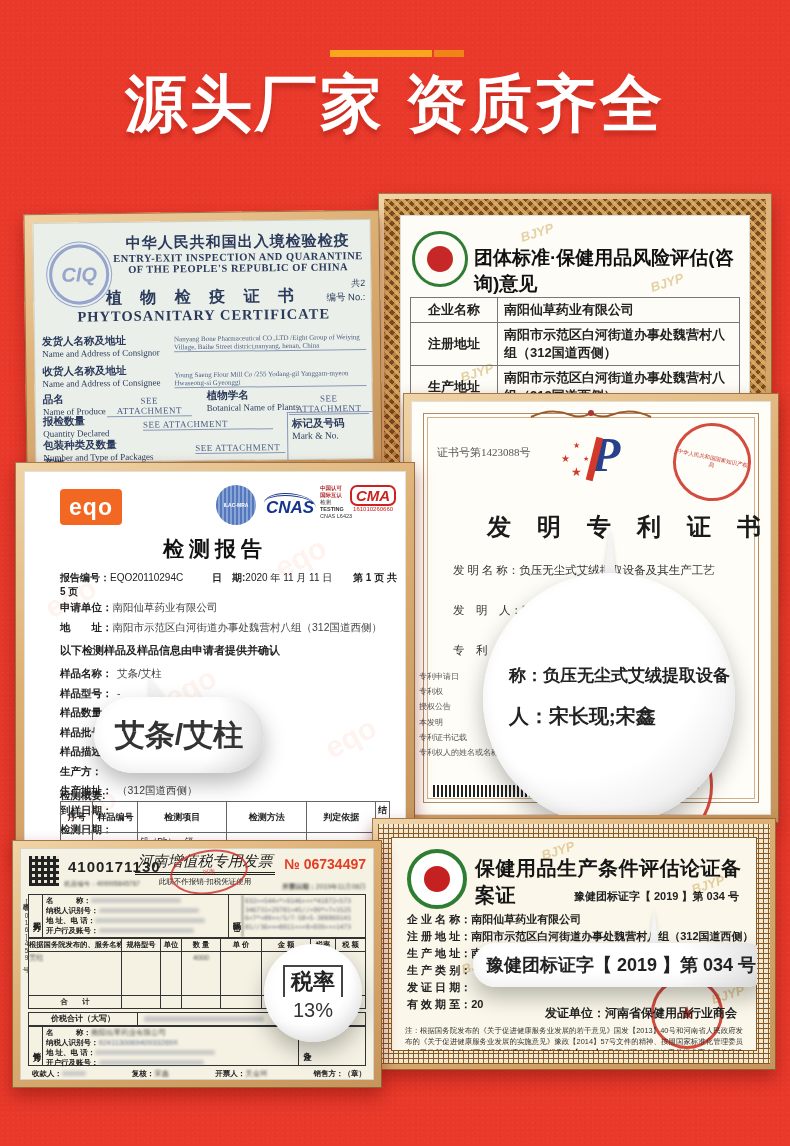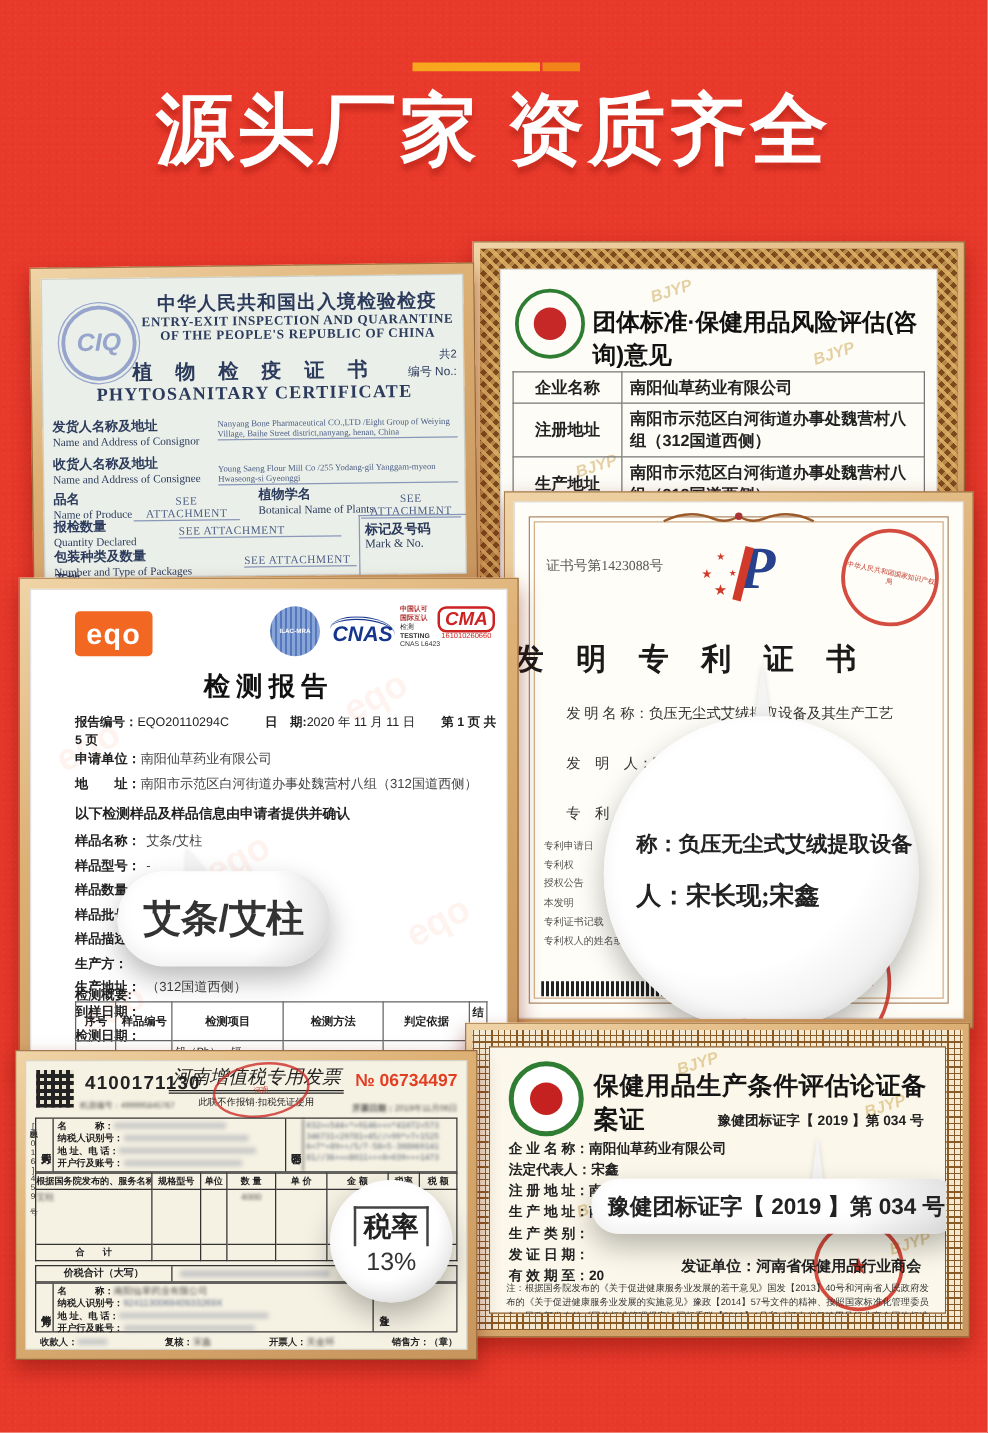--- a/index.html
+++ b/index.html
@@ -68,21 +68,21 @@
   .bubble{position:absolute;background:radial-gradient(circle at 35% 28%,#ffffff 55%,#dedede 100%);
     box-shadow:0 10px 22px rgba(0,0,0,.28),inset 0 -6px 14px rgba(0,0,0,.06);display:flex;align-items:center;justify-content:center;}
   .tail{position:absolute;width:0;height:0;border-left:9px solid transparent;border-right:9px solid transparent;border-bottom:26px solid #f4f4f4;
     filter:drop-shadow(0 2px 2px rgba(0,0,0,.15));}
   
   #patent{left:403px;top:393px;width:376px;height:430px;z-index:2;padding:8px;}
   #patent .paper{background:#fffdf7;}
   .pat-inner{position:absolute;inset:12px;border:1px solid #b08968;}
   .pat-inner2{position:absolute;inset:16px;border:1px solid #d2b08a;}
   .pat-serif{font-family:"Liberation Serif",serif;}
-  .pat-title{font-size:24px;font-weight:bold;letter-spacing:10px;color:#1a1a1a;text-align:left;}
+  .pat-title{font-size:24px;font-weight:bold;letter-spacing:10px;color:#1a1a1a;text-align:right;}
   .pat-line{font-size:11.5px;color:#333;}
   .seal{border-radius:50%;border:3px solid rgba(205,45,32,.85);color:#c0392b;display:flex;align-items:center;justify-content:center;text-align:center;}
   .barcode{background:repeating-linear-gradient(90deg,#222 0 2px,transparent 2px 4px);}
   .star{position:absolute;color:#d13a2a;}
   
   #invoice{left:12px;top:840px;width:370px;height:248px;z-index:6;padding:8px;}
   #invoice .paper{background:#f5f1e3;color:#222;}
   .inv-small{font-size:7.5px;}
   .inv-box{position:absolute;border:1px solid #333;box-sizing:border-box;display:flex;}
   .vlabel{writing-mode:vertical-rl;text-orientation:upright;font-size:8px;font-weight:bold;text-align:center;
@@ -177,21 +177,21 @@
         <span class="abs" style="left:30px;top:-4px;font-size:48px;font-weight:bold;color:#27418c;font-style:italic">P</span>
         <span class="abs" style="left:30px;top:6px;width:7px;height:44px;background:#d13a2a;transform:rotate(14deg)"></span>
       </div>
       <div class="abs seal" style="right:20px;top:22px;width:72px;height:72px;font-size:5.5px;transform:rotate(12deg)">
           <span>中华人民共和国国家知识产权局</span>
         </div>
       <div class="abs pat-title" style="left:0;top:110px;width:100%">发 明 专 利 证 书</div>
       <div class="abs pat-line" style="left:42px;top:162px"><span>发 明 名 称：</span><span>负压无尘式艾绒提取设备及其生产工艺</span></div>
       <div class="abs pat-line" style="left:42px;top:202px"><span>发　明　人：</span><span>宋长现;宋鑫</span></div>
       <div class="abs pat-line" style="left:42px;top:242px"><span>专　利　号：</span><span>ZL</span></div>
-      <div class="abs" style="left:24px;top:268px;width:90px;font-size:8px;color:#555;line-height:1.9">
+      <div class="abs" style="left:8px;top:268px;width:90px;font-size:8px;color:#555;line-height:1.9">
         <div>专利申请日</div>
           <div>专利权</div>
         <div>授权公告</div>
           <div>本发明</div>
         <div>专利证书记载</div>
           <div>专利权人的姓名或名称</div>
       </div>
       <div class="abs barcode" style="left:22px;bottom:18px;width:120px;height:12px"></div>
       <div class="abs seal" style="right:58px;bottom:-34px;width:120px;height:120px;font-size:7px">
           <span>中华人民共和国国家知识产权局</span>
@@ -344,21 +344,20 @@
         <span class="wm" style="left:300px;top:40px">BJYP</span>
         <span class="wm" style="left:70px;top:120px">BJYP</span>
         <span class="wm" style="left:320px;top:150px">BJYP</span>
         <div class="abs rec-logo" style="left:16px;top:12px">
             <i></i>
           </div>
         <div class="abs rec-title" style="left:84px;top:18px">保健用品生产条件评估论证备案证</div>
         <div class="abs rec-no" style="right:18px;top:52px">豫健团标证字【 2019 】第 034 号</div>
         <div class="abs" style="left:16px;top:74px">
           <div class="rec-row"><span>企 业 名 称：</span><span>南阳仙草药业有限公司</span></div>
-          <div class="rec-row"><span>法定代表人：</span><span>宋鑫</span></div>
           <div class="rec-row"><span>注 册 地 址：</span><span>南阳市示范区白河街道办事处魏营村八组（312国道西侧）</span></div>
           <div class="rec-row"><span>生 产 地 址：</span><span>南阳市示范区白河街道办事处魏营村八组（312国</span></div>
           <div class="rec-row"><span>生 产 类 别：</span><span></span></div>
           <div class="rec-row"><span>发 证 日 期：</span><span></span></div>
           <div class="rec-row"><span>有 效 期 至：</span><span>20</span></div>
         </div>
         <div class="abs seal" style="right:34px;top:140px;width:66px;height:66px;font-size:18px">★</div>
         <div class="abs" style="right:20px;top:168px;font-size:12px;font-weight:bold;color:#222">
           <span>发证单位：</span><span>河南省保健用品行业商会</span>
         </div>

